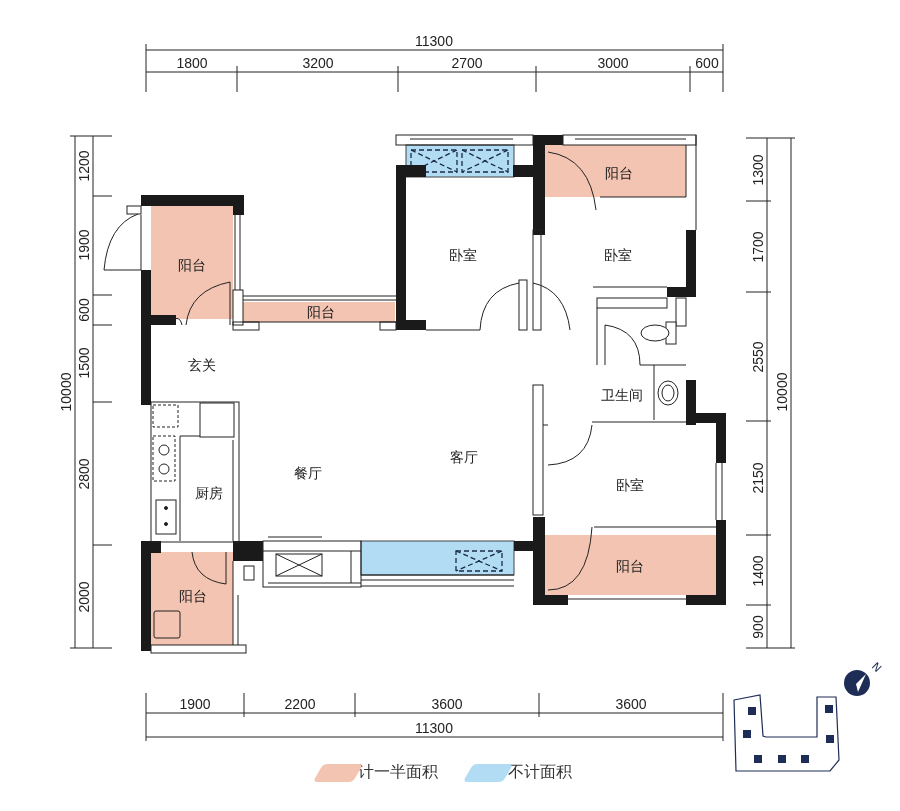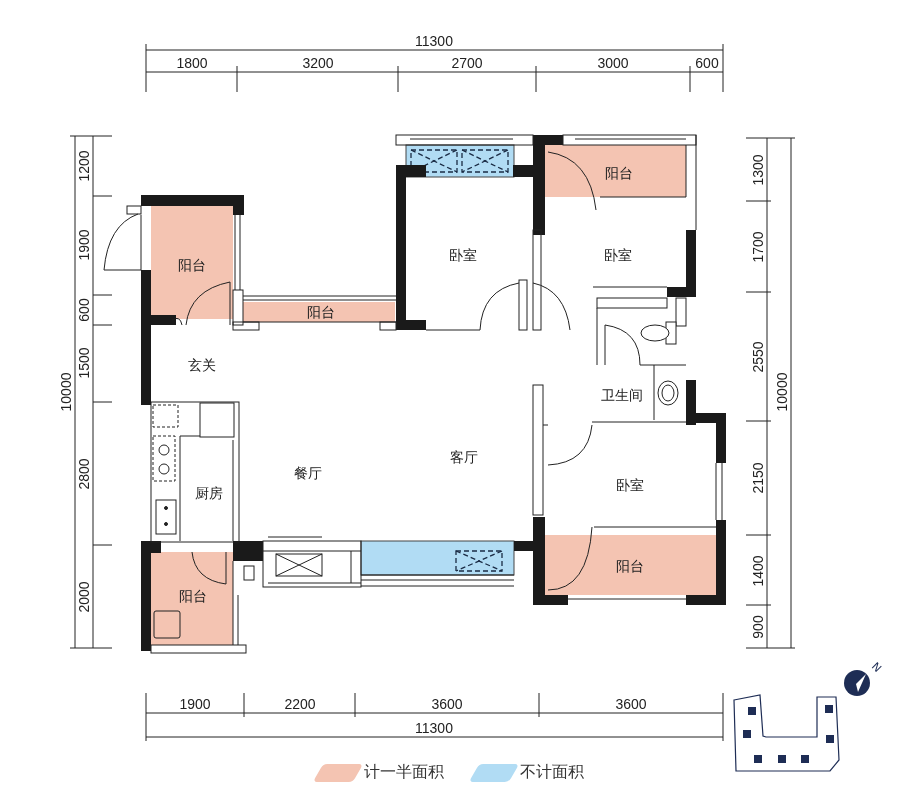--- a/index.html
+++ b/index.html
@@ -2,21 +2,21 @@
 <html><head>
 <meta charset="utf-8">
 <style>
   html, body { margin: 0; padding: 0; background: #ffffff; }
   body { width: 900px; height: 811px; position: relative; overflow: hidden;
          font-family: "DejaVu Sans", "Liberation Sans", sans-serif; color: #222; }
   #plan { position: absolute; left: 0; top: 0; }
   .dim-text { font-family: "Liberation Sans", "DejaVu Sans", sans-serif; font-size: 14px; fill: #222; }
   .room-label { font-family: "DejaVu Sans", sans-serif; font-size: 14px; fill: #222; }
   .legend { position: absolute; top: 762px; left: 318px; display: flex; align-items: center; gap: 10px; font-size: 16px; color: #333; }
-  .legend-item { display: flex; align-items: center; gap: 6px; margin-right: 20px; }
+  .legend-item { display: flex; align-items: center; gap: 0; margin-right: 20px; }
   .swatch { width: 40px; height: 18px; transform: skewX(-30deg); border-radius: 4px; }
 </style>
 </head>
 <body>
 
 <svg id="plan" width="900" height="811" viewBox="0 0 900 811" xmlns="http://www.w3.org/2000/svg">
 
   <g stroke="#222" stroke-width="1">
     <line x1="146" y1="50" x2="723" y2="50"></line>
     <line x1="146" y1="72" x2="723" y2="72"></line>

